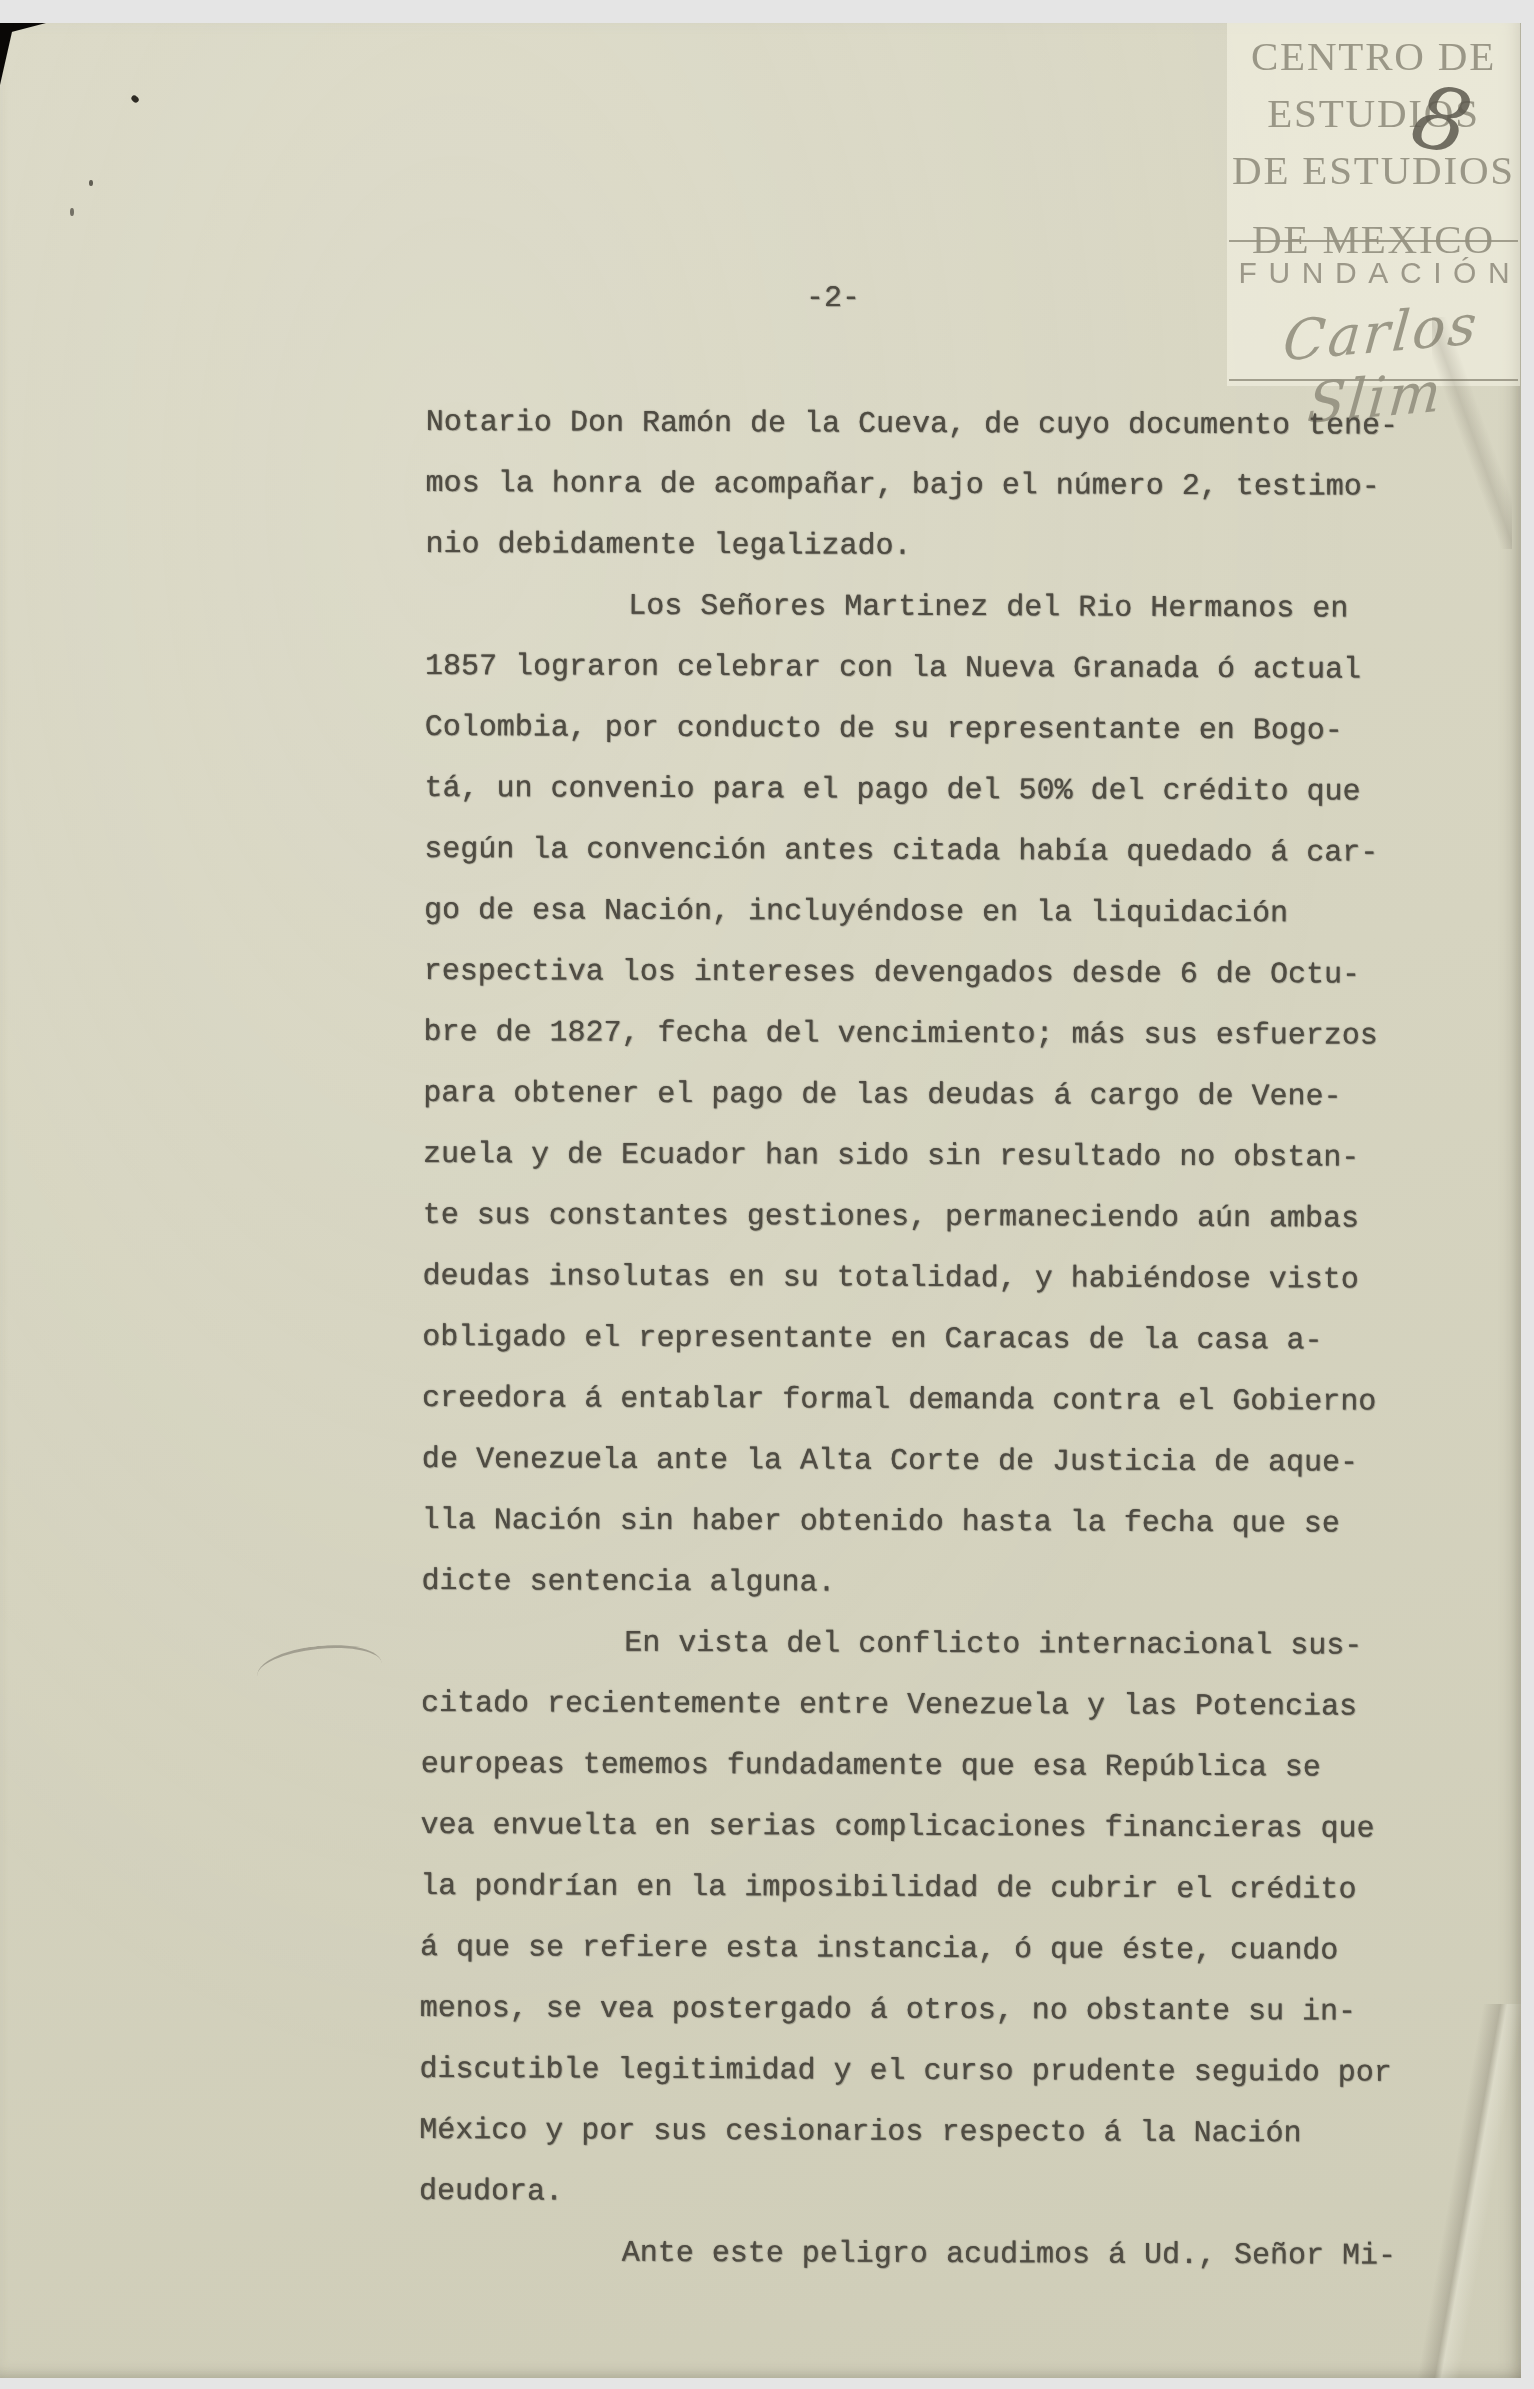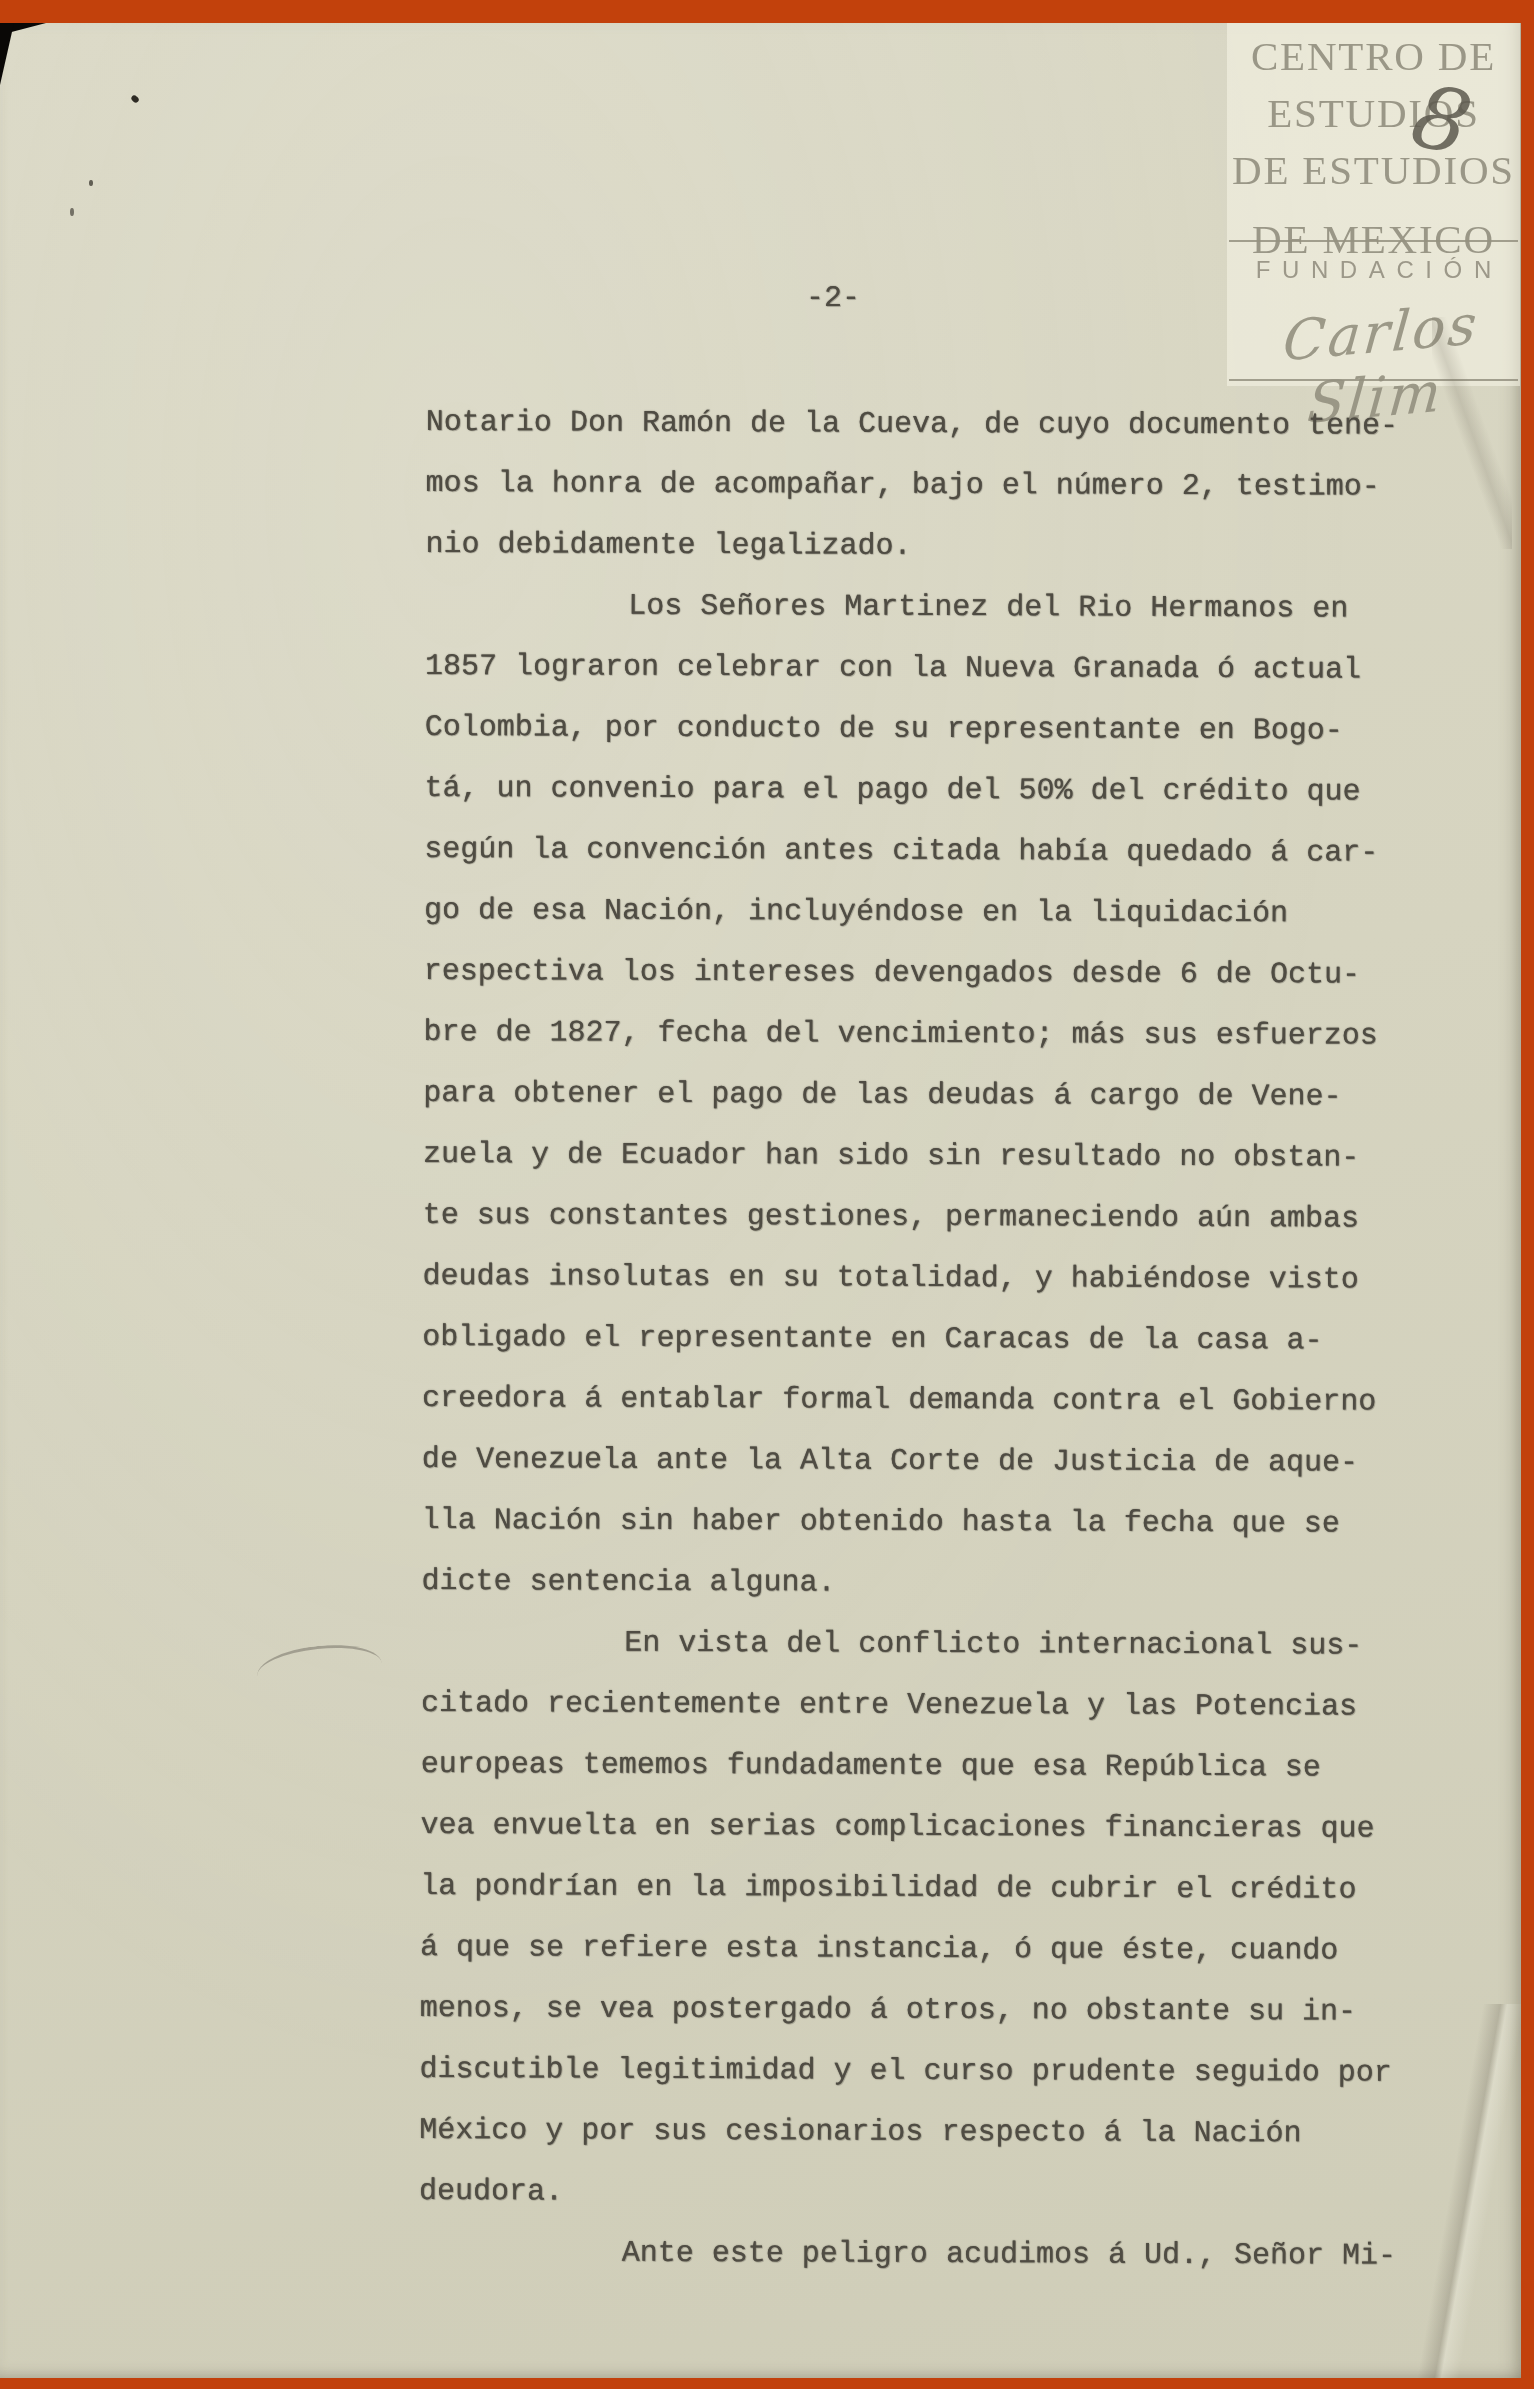--- a/index.html
+++ b/index.html
@@ -1,21 +1,21 @@
 <!DOCTYPE html>
 <html style="font-size:14.2px"><head>
 <meta charset="utf-8">
 <style>
   html, body { margin: 0; padding: 0; background: #0a0806; }
   body {
     width: 1534px; height: 2389px;
     position: relative; overflow: hidden;
     font-family: "Liberation Sans", sans-serif;
   }
-  .stage { position: absolute; inset: 0; background: #c2410c; padding-left: 24px; }
+  .stage { position: absolute; inset: 0; background: #e5e5e5; padding-left: 24px; }
 
   
   .paper {
     position: absolute;
     left: 0; top: 23px; right: 13.4px; bottom: 10.7px;
     background:
       radial-gradient(ellipse at 30% 20%, rgba(255,255,250,0.10), rgba(0,0,0,0) 60%),
       linear-gradient(168deg, #dad8c5 0%, #d6d4c0 45%, #cfcdb8 100%);
     box-shadow: inset -12.5px 0 19.6px -10.7px rgba(70,64,50,0.40),
                 inset 0 -9px 16px -9px rgba(70,64,50,0.30),
@@ -55,21 +55,21 @@
   .wm-rule {
     position: absolute; left: 1.8px; right: 1.8px; height: 0;
     border-top: 2.7px solid rgba(148,144,128,0.85);
   }
   .wm-rule.top { top: 217px; }
   .wm-rule.bottom { top: 356px; }
   .wm-foundation {
     position: absolute; top: 233px; left: 0; width: 100%;
     text-align: center;
     font-family: "Liberation Sans", sans-serif;
-    font-size: 24px; letter-spacing: 11.6px; text-indent: 11.6px;
+    font-size: 30px; letter-spacing: 11.6px; text-indent: 11.6px;
     color: rgba(152,148,133,0.95);
   }
   .wm-signature {
     position: absolute; top: 278px; left: 5.3px; width: 100%;
     text-align: center;
     font-family: "DejaVu Serif", serif;
     font-style: italic; font-size: 55px; letter-spacing: 2.7px;
     color: rgba(148,144,128,0.9);
     transform: rotate(-5deg) skewX(-10deg);
   }

